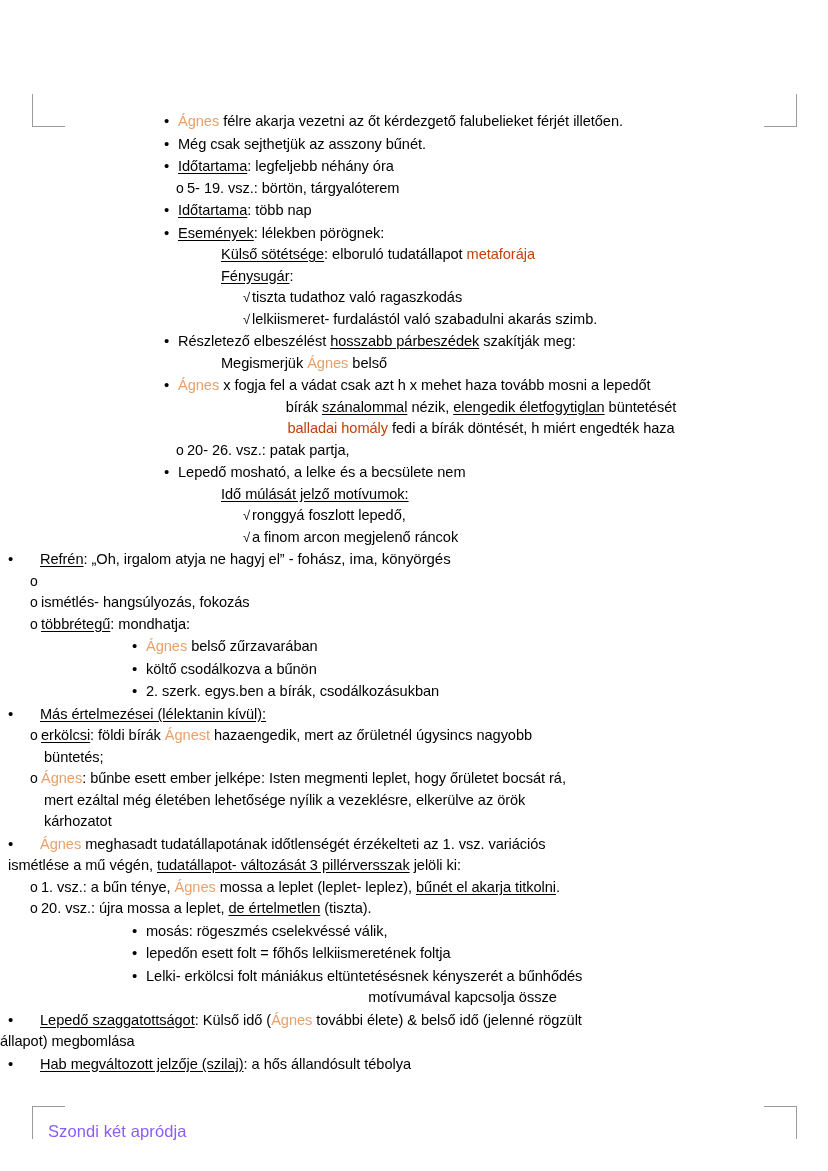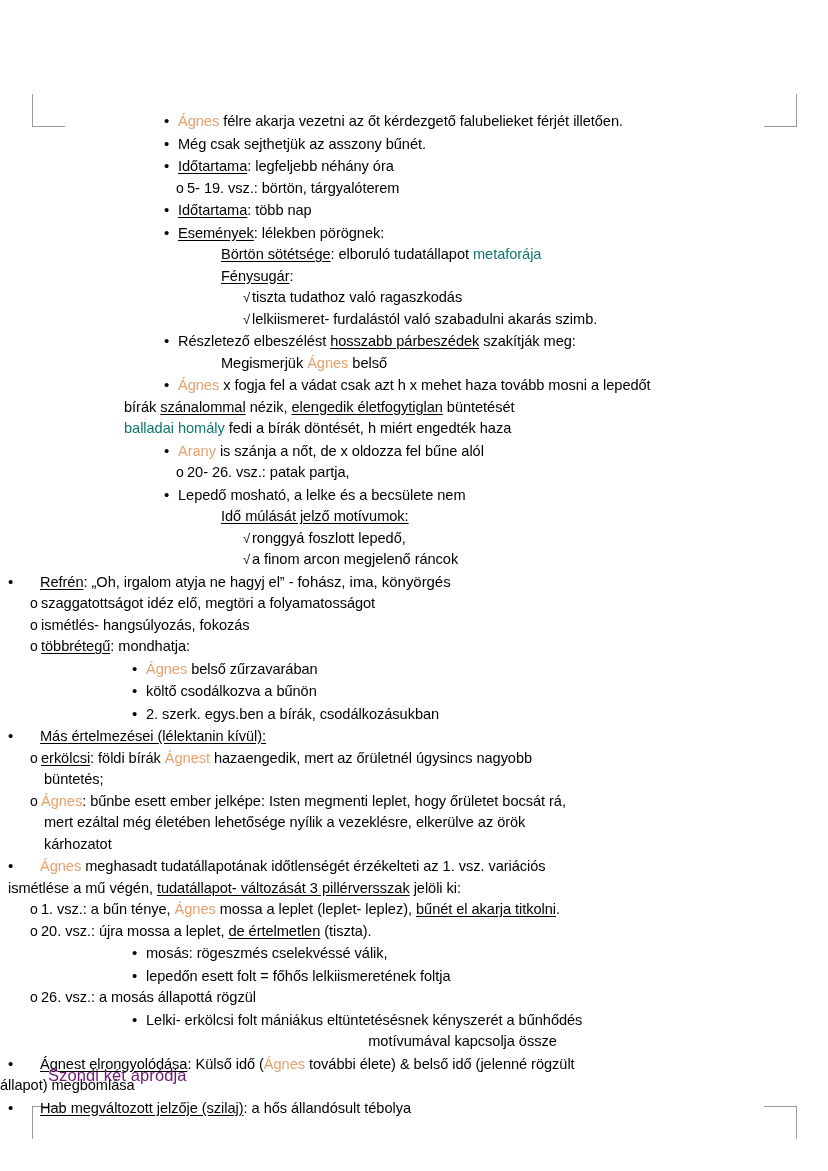--- a/index.html
+++ b/index.html
@@ -30,33 +30,33 @@
     letter-spacing:-0.05px;
   }
   .dot{display:inline-block;width:14px;text-align:left;font-size:15px;line-height:21.5px;}
   .dot::before{content:"\2022";}
   .oh{display:inline-block;width:11px;font-size:14px;}
   .oh::before{content:"o";}
   .chk{display:inline-block;width:9px;font-size:13px;}
   .chk::before{content:"\221A";}
   .i2{margin-left:56px;}
   .i3{margin-left:88px;}
-  .i4{margin-left:48px;}
+  .i4{margin-left:110px;text-align:center;}
   .i5{margin-left:145px;}
   .i6{margin-left:167px;}
   .i8{margin-left:100px;}
 
   u.k{text-decoration:underline;text-underline-offset:1.5px;}
   .org{color:#e8a06b;}
-  .pink{color:#0f766e;}
+  .pink{color:#c2410c;}
   .sm{font-size:15px;}
 
   .footer-head{
-    position:absolute;left:48px;top:1066px;
-    font-size:16.5px;color:#701a75;
+    position:absolute;left:48px;top:1122px;
+    font-size:16.5px;color:#8b5cf6;
     font-family:"Liberation Sans","DejaVu Sans",sans-serif;
     letter-spacing:0.1px;
   }
 </style>
 </head>
 <body>
 
 <div class="sheet">
 
   <div class="crop tl"></div>
@@ -71,54 +71,53 @@
     <div class="ln i3"><span class="dot"></span><span>Még csak sejthetjük az asszony bűnét.</span></div>
 
     <div class="ln i3"><span class="dot"></span><u class="k">Időtartama</u><span>: legfeljebb néhány óra</span></div>
 
     <div class="ln i8"><span class="oh"></span><span>5- 19. vsz.: börtön, tárgyalóterem</span></div>
 
     <div class="ln i3"><span class="dot"></span><u class="k">Időtartama</u><span>: több nap</span></div>
 
     <div class="ln i3"><span class="dot"></span><u class="k">Események</u><span>: lélekben pörögnek:</span></div>
 
-    <div class="ln i5"><u class="k">Börtön sötétsége</u><span>: elboruló tudatállapot </span><span class="pink">metaforája</span></div>
+    <div class="ln i5"><u class="k">Külső sötétsége</u><span>: elboruló tudatállapot </span><span class="pink">metaforája</span></div>
 
     <div class="ln i5"><u class="k">Fénysugár</u><span>:</span></div>
 
     <div class="ln i6"><span class="chk"></span><span>tiszta tudathoz való ragaszkodás</span></div>
 
     <div class="ln i6"><span class="chk"></span><span>lelkiismeret- furdalástól való szabadulni akarás szimb.</span></div>
 
     <div class="ln i3"><span class="dot"></span><span>Részletező elbeszélést </span><u class="k">hosszabb párbeszédek</u><span> szakítják meg:</span></div>
 
     <div class="ln i5"><span>Megismerjük </span><span class="org">Ágnes</span><span> belső</span></div>
 
     <div class="ln i3"><span class="dot"></span><span class="org">Ágnes</span><span> x fogja fel a vádat csak azt h x mehet haza tovább mosni a lepedőt</span></div>
 
     <div class="ln i4"><span>bírák </span><u class="k">szánalommal</u><span> nézik, </span><u class="k">elengedik életfogytiglan</u><span> büntetését</span></div>
 
     <div class="ln i4"><span class="pink">balladai homály</span><span> fedi a bírák döntését, h miért engedték haza</span></div>
 
-    <div class="ln i3"><span class="dot"></span><span class="org">Arany</span><span> is szánja a nőt, de x oldozza fel bűne alól</span></div>
 
     <div class="ln i8"><span class="oh"></span><span>20- 26. vsz.: patak partja,</span></div>
 
     <div class="ln i3"><span class="dot"></span><span>Lepedő mosható, a lelke és a becsülete nem</span></div>
 
 
     <div class="ln i5"><u class="k">Idő múlását jelző motívumok:</u></div>
 
     <div class="ln i6"><span class="chk"></span><span>ronggyá foszlott lepedő,</span></div>
 
     <div class="ln i6"><span class="chk"></span><span>a finom arcon megjelenő ráncok</span></div>
 
     <div class="ln" style="margin-left:-68px;"><span class="dot" style="width:32px;"></span><u class="k">Refrén</u><span>: „Oh, irgalom atyja ne hagyj el” - </span><span class="sm">fohász, ima, könyörgés</span></div>
 
-    <div class="ln" style="margin-left:-46px;"><span class="oh"></span><span>szaggatottságot idéz elő, megtöri a folyamatosságot</span></div>
+    <div class="ln" style="margin-left:-46px;"><span class="oh"></span></div>
 
     <div class="ln" style="margin-left:-46px;"><span class="oh"></span><span>ismétlés- hangsúlyozás, fokozás</span></div>
 
     <div class="ln" style="margin-left:-46px;"><span class="oh"></span><u class="k">többrétegű</u><span>: mondhatja:</span></div>
 
     <div class="ln i2"><span class="dot"></span><span class="org">Ágnes</span><span> belső zűrzavarában</span></div>
 
     <div class="ln i2"><span class="dot"></span><span>költő csodálkozva a bűnön</span></div>
 
     <div class="ln i2"><span class="dot"></span><span>2. szerk. egys.ben a bírák, csodálkozásukban</span></div>
@@ -140,27 +139,26 @@
     <div class="ln" style="margin-left:-68px;"><span>ismétlése a mű végén, </span><u class="k">tudatállapot- változását 3 pillérversszak</u><span> jelöli ki:</span></div>
 
     <div class="ln" style="margin-left:-46px;"><span class="oh"></span><span>1. vsz.: a bűn ténye, </span><span class="org">Ágnes</span><span> mossa a leplet (leplet- leplez), </span><u class="k">bűnét el akarja titkolni</u><span>.</span></div>
 
     <div class="ln" style="margin-left:-46px;"><span class="oh"></span><span>20. vsz.: újra mossa a leplet, </span><u class="k">de értelmetlen</u><span> (tiszta).</span></div>
 
     <div class="ln i2"><span class="dot"></span><span>mosás: rögeszmés cselekvéssé válik,</span></div>
 
     <div class="ln i2"><span class="dot"></span><span>lepedőn esett folt = főhős lelkiismeretének foltja</span></div>
 
-    <div class="ln" style="margin-left:-46px;"><span class="oh"></span><span>26. vsz.: a mosás állapottá rögzül</span></div>
 
     <div class="ln i2"><span class="dot"></span><span>Lelki- erkölcsi folt mániákus eltüntetésésnek kényszerét a bűnhődés</span></div>
 
     <div class="ln" style="margin-left:73px;text-align:center;"><span>motívumával kapcsolja össze</span></div>
 
-    <div class="ln" style="margin-left:-68px;"><span class="dot" style="width:32px;"></span><u class="k">Ágnest elrongyolódása</u><span>: Külső idő (</span><span class="org">Ágnes</span><span> további élete) &amp; belső idő (jelenné rögzült</span></div>
+    <div class="ln" style="margin-left:-68px;"><span class="dot" style="width:32px;"></span><u class="k">Lepedő szaggatottságot</u><span>: Külső idő (</span><span class="org">Ágnes</span><span> további élete) &amp; belső idő (jelenné rögzült</span></div>
 
     <div class="ln" style="margin-left:-76px;"><span>állapot) megbomlása</span></div>
 
     <div class="ln" style="margin-left:-68px;"><span class="dot" style="width:32px;"></span><u class="k">Hab megváltozott jelzője (szilaj)</u><span>: a hős állandósult tébolya</span></div>
 
   </div>
 
   <div class="footer-head">Szondi két apródja</div>
 
 </div>

